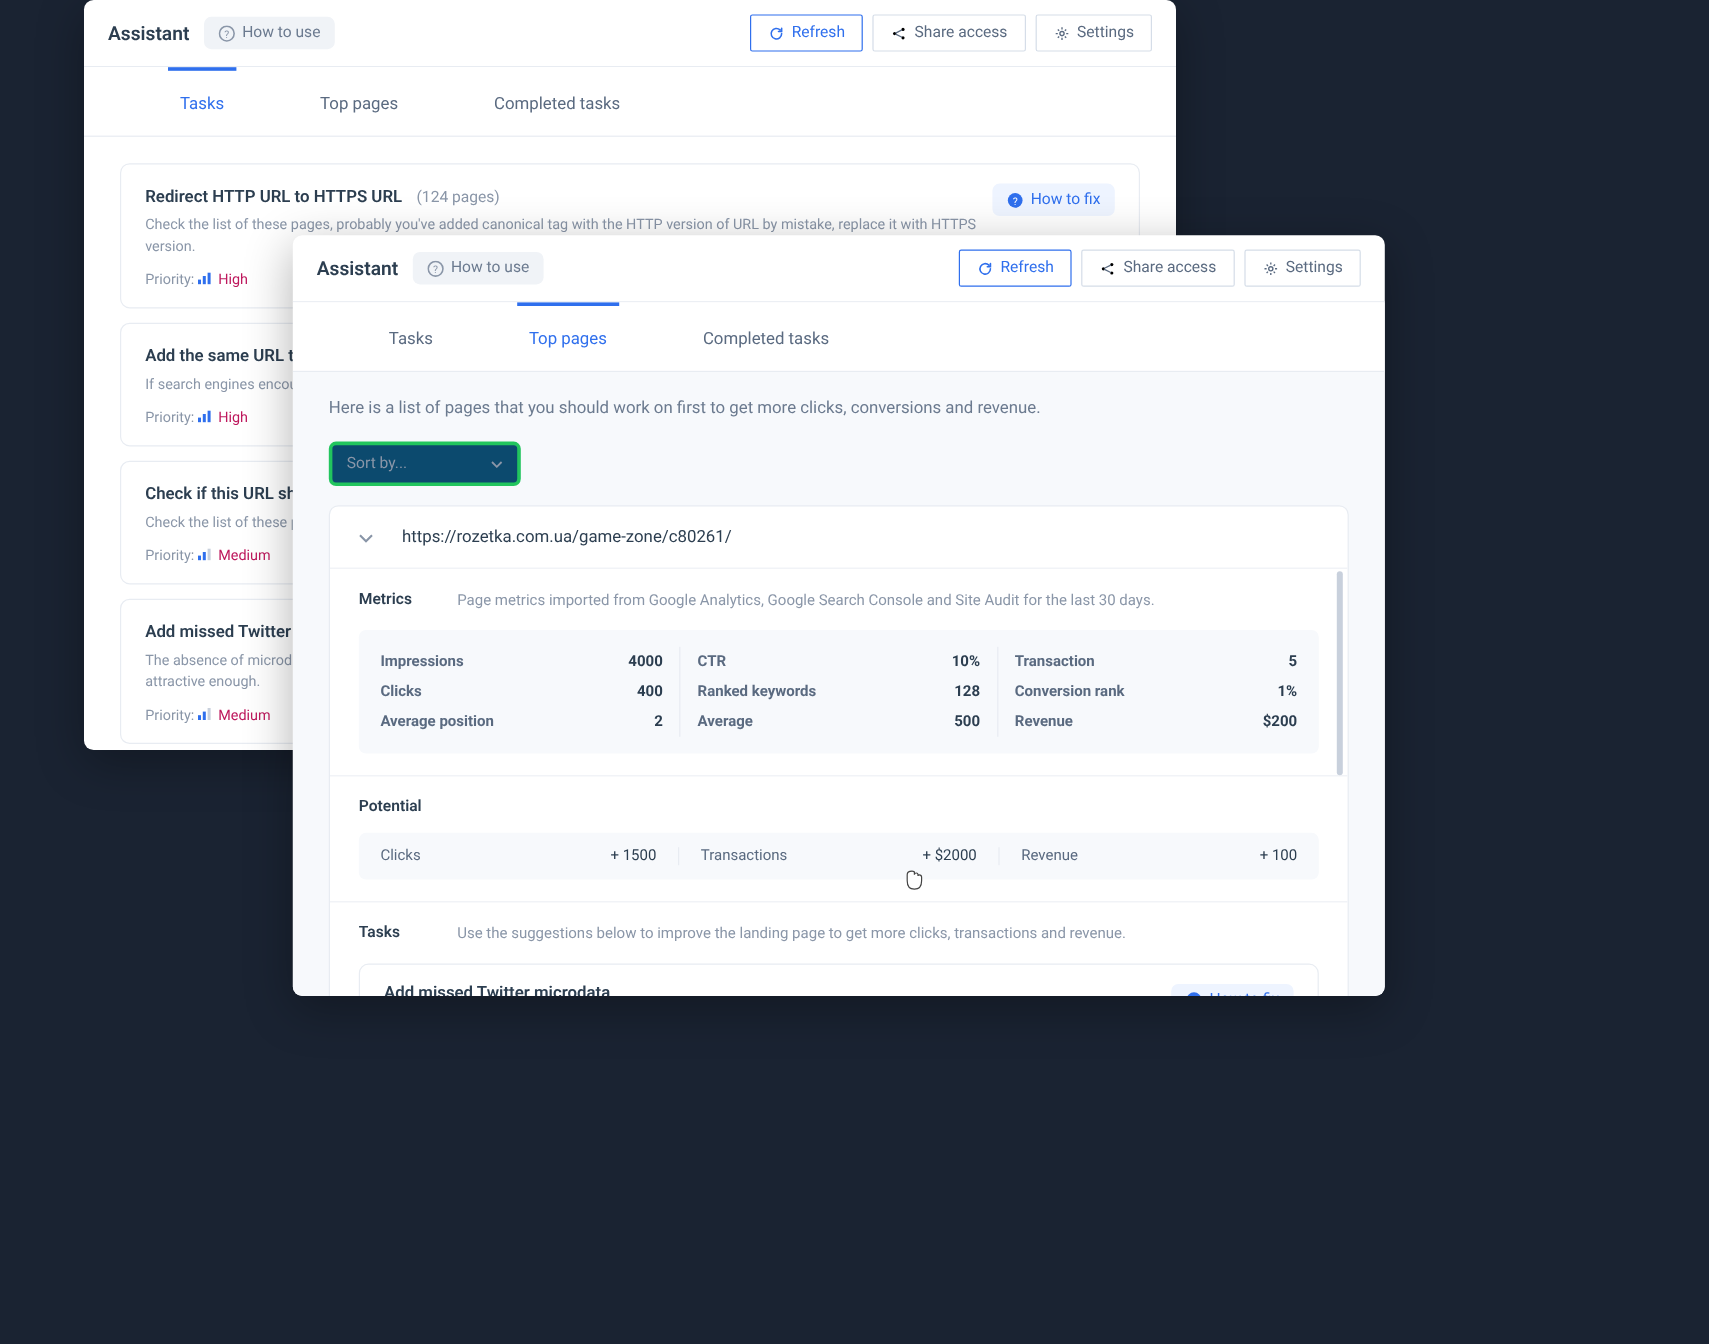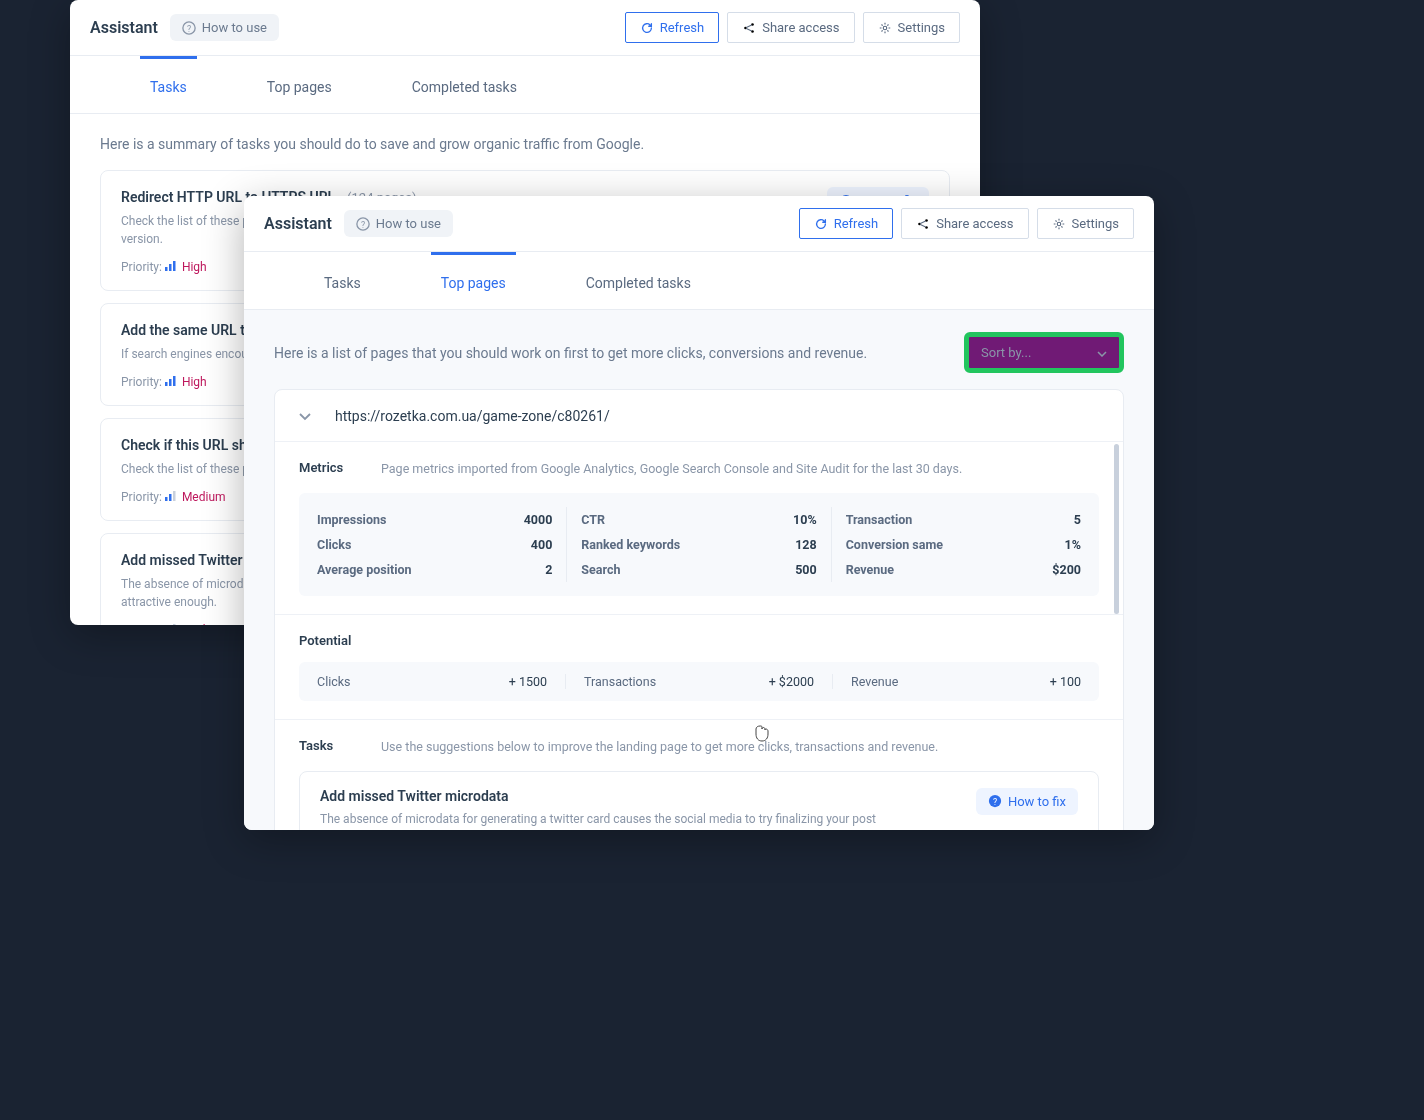--- a/index.html
+++ b/index.html
@@ -73,25 +73,25 @@
 .task-desc { font-size: 12px; color: #8a96a8; margin-top: 6px; line-height: 1.5; }
 .task-meta { font-size: 12px; color: #8a96a8; margin-top: 12px; }
 .meta-val { color: #be185d; margin-left: 2px; }
 .how-fix {
   display: inline-flex; align-items: center; gap: 6px;
   padding: 6px 12px; border-radius: 6px;
   font-size: 13px; color: #2f6fed;
   background: #eef4ff; cursor: pointer;
 }
 .front-body { background: #f7f9fc; padding: 22px 30px; }
-.intro-row { display: flex; align-items: center; gap: 20px; margin-bottom: 16px; }
+.intro-row { display: flex; gap: 20px; margin-bottom: 16px; flex-direction: column; }
 .sort-select {
-  border: 5px solid #22c55e; border-radius: 6px;
+  border: 3px solid #22c55e; border-radius: 6px;
   padding: 8px 12px; font-size: 13px; color: #8a96a8;
-  width: 160px; background: #701a75;
+  width: 160px; background: #0c4a6e;
   display: flex; justify-content: space-between; align-items: center;
   cursor: pointer;
 }
 .page-card {
   background: #fff; border: 1px solid #e8ecf2; border-radius: 8px;
   overflow: hidden; position: relative;
 }
 .page-header { display: flex; align-items: center; padding: 16px 24px; }
 .chevron { margin-right: 24px; color: #8a96a8; }
 .url { font-size: 14px; font-weight: 400; color: #2c3e50; }
@@ -185,21 +185,20 @@
       </span>
       <span>Settings</span>
     </div>
   </div>
   <div class="tabs">
     <div class="tab active">Tasks</div>
     <div class="tab">Top pages</div>
     <div class="tab">Completed tasks</div>
   </div>
   <div class="content">
-    <div class="intro">Here is a summary of tasks you should do to save and grow organic traffic from Google.</div>
 
     <div class="task-card">
       <div class="task-head">
         <div style="flex:1">
           <span class="task-title">Redirect HTTP URL to HTTPS URL</span>
           <span class="task-count">(124 pages)</span>
           <div class="task-desc">Check the list of these pages, probably you've added canonical tag with the HTTP version of URL by mistake, replace it with HTTPS version.</div>
           <div class="task-meta">
             <span>Priority:</span>
             <span class="bars-icon"><svg viewBox="0 0 12 10">
@@ -361,31 +360,31 @@
           <div class="m-col">
             <div class="m-row">
                 <span class="m-key">CTR</span>
                 <span class="m-val">10%</span>
               </div>
             <div class="m-row">
                 <span class="m-key">Ranked keywords</span>
                 <span class="m-val">128</span>
               </div>
             <div class="m-row">
-                <span class="m-key">Search</span>
+                <span class="m-key">Average</span>
                 <span class="m-val">500</span>
               </div>
           </div>
           <div class="m-col">
             <div class="m-row">
                 <span class="m-key">Transaction</span>
                 <span class="m-val">5</span>
               </div>
             <div class="m-row">
-                <span class="m-key">Conversion same</span>
+                <span class="m-key">Conversion rank</span>
                 <span class="m-val">1%</span>
               </div>
             <div class="m-row">
                 <span class="m-key">Revenue</span>
                 <span class="m-val">$200</span>
               </div>
           </div>
         </div>
       </div>
 

